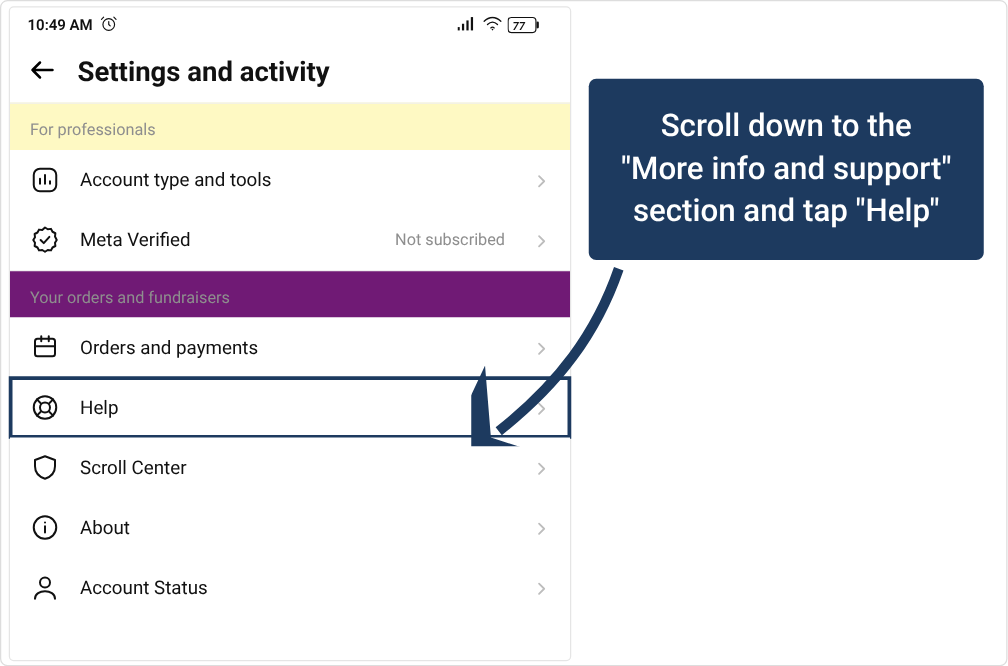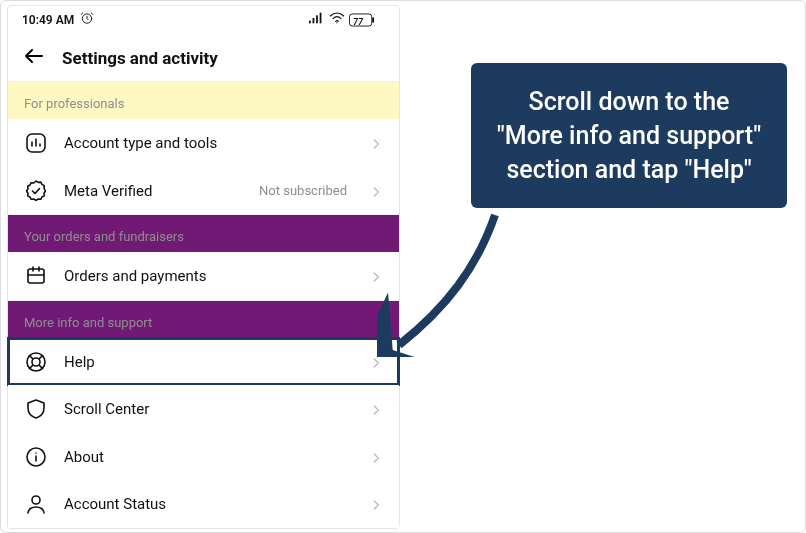--- a/index.html
+++ b/index.html
@@ -1,26 +1,26 @@
 <!DOCTYPE html>
 <html><head>
   <meta charset="utf-8">
   <style>
     * { margin:0; padding:0; box-sizing:border-box; font-family:-apple-system,BlinkMacSystemFont,"Segoe UI",Roboto,Arial,sans-serif; }
     body { width:806px; height:533px; background:#fff; position:relative; overflow:hidden; border:1px solid #ddd; border-radius:6px; }
 
     
-    .phone { position:absolute; left:6px; top:4px; width:393px; height:524px; background:#fff; border:1px solid #e5e5e5; border-radius:4px; display:flex; flex-direction:column; }
+    .phone { position:absolute; left:6px; top:4px; width:450px; height:524px; background:#fff; border:1px solid #e5e5e5; border-radius:4px; display:flex; flex-direction:column; }
 
     .statusbar { height:28px; display:flex; align-items:center; justify-content:space-between; padding:0 14px; font-size:12px; font-weight:600; color:#111; }
     .statusbar .left { display:flex; align-items:center; gap:6px; }
     .statusbar .right { display:flex; align-items:center; gap:4px; }
 
     .header { height:48px; display:flex; align-items:center; padding:0 14px; gap:16px; }
-    .header .title { font-size:17px; font-weight:700; color:#111; }
+    .header .title { font-size:22px; font-weight:700; color:#111; }
 
     .section-label { font-size:13px; color:#8e8e8e; padding:14px 16px 8px; background:#701a75; border-top:1px solid #f0f0f0; }
     .section-label.first { background:#fef9c3; }
 
     .row { height:48px; display:flex; align-items:center; padding:0 16px; gap:16px; background:#fff; cursor:pointer; }
     .row .icon { width:24px; height:24px; flex:0 0 24px; display:flex; align-items:center; justify-content:center; color:#111; }
     .row .label { flex:1; font-size:15px; color:#111; }
     .row .secondary { font-size:13px; color:#8e8e8e; margin-right:6px; }
     .row .chev { width:14px; height:14px; color:#bdbdbd; }
 
@@ -120,21 +120,20 @@
           <rect x="4" y="5" width="16" height="14" rx="2"></rect>
           <path d="M9 3v4M15 3v4M4 11h16"></path>
         </svg>
     </span>
     <span class="label">Orders and payments</span>
     <span class="chev"><svg class="stroke-icon" width="14" height="14" viewBox="0 0 24 24" style="stroke-width:2.5">
           <path d="M9 5l7 7-7 7"></path>
         </svg></span>
   </div>
 
-  <div class="section-label">More info and support</div>
 
   <div class="row highlighted">
     <span class="icon">
       <svg class="stroke-icon" width="24" height="24" viewBox="0 0 24 24">
           <circle cx="12" cy="12" r="9"></circle>
           <circle cx="12" cy="12" r="4"></circle>
           <path d="M5.5 5.5l3.1 3.1M18.5 5.5l-3.1 3.1M5.5 18.5l3.1-3.1M18.5 18.5l-3.1-3.1"></path>
         </svg>
     </span>
     <span class="label">Help</span>

